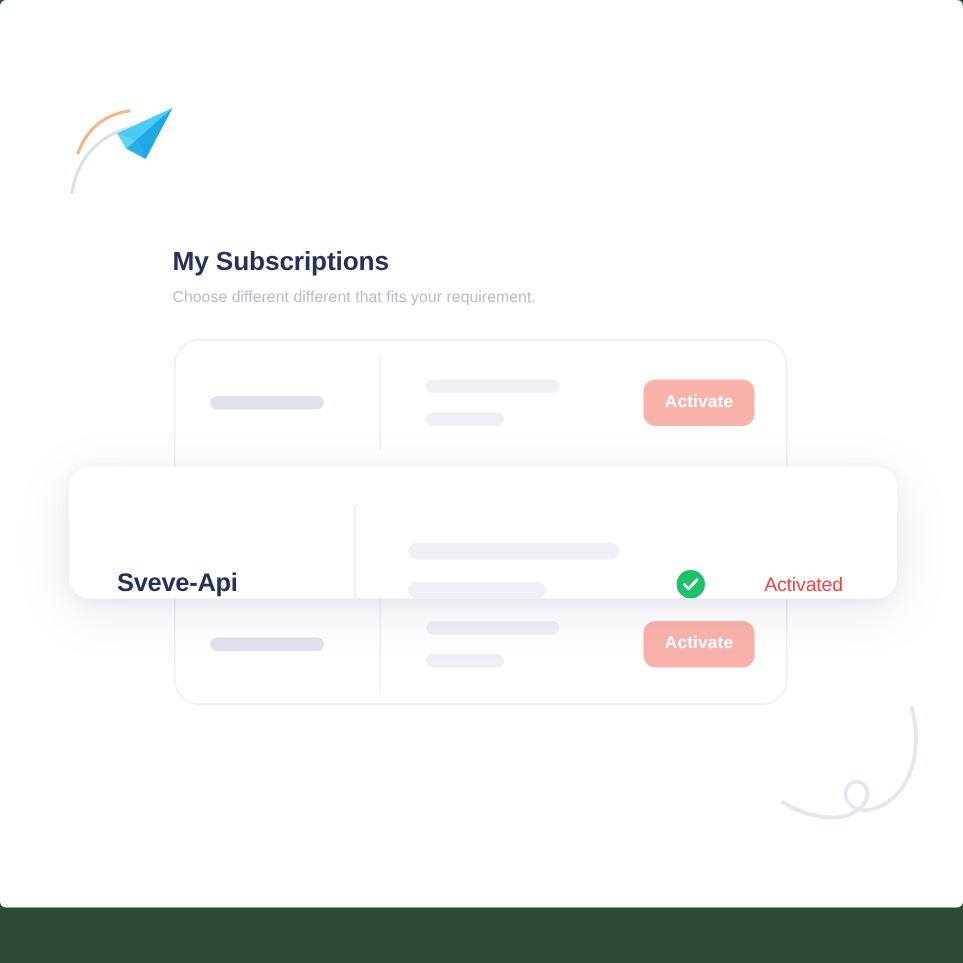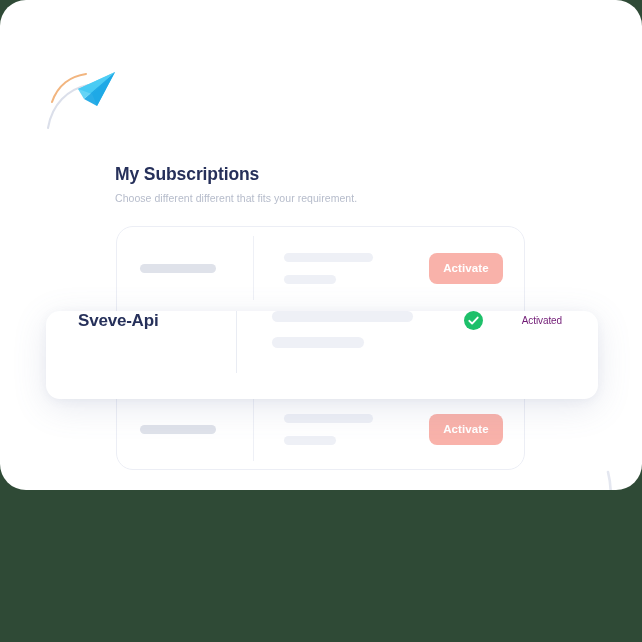--- a/index.html
+++ b/index.html
@@ -9,23 +9,23 @@
   }
   body {
     width: 642px;
     height: 642px;
     overflow: hidden;
     font-family: "Liberation Sans", sans-serif;
   }
   #page {
     position: relative;
     width: 642px;
-    height: 490px;
+    height: 605px;
     background: #ffffff;
-    border-radius: 26px;
+    border-radius: 4px;
     overflow: hidden;
     box-sizing: border-box;
   }
 
   
   #plane-art {
     position: absolute;
     left: 44px;
     top: 58px;
     width: 110px;
@@ -152,21 +152,21 @@
     position: absolute;
     left: 46px;
     top: 311px;
     width: 552px;
     height: 88px;
     background: #ffffff;
     border-radius: 14px;
     box-shadow: 0 8px 34px rgba(104, 117, 160, 0.16),
                 0 2px 10px rgba(104, 117, 160, 0.07);
     display: flex;
-    align-items: flex-start;
+    align-items: flex-end;
     box-sizing: border-box;
   }
   #active-row .row-left {
     width: 190px;
     padding-left: 32px;
   }
   #active-row .row-divider {
     height: 62px;
     background: #e9ecf3;
   }
@@ -191,22 +191,22 @@
     gap: 9px;
     white-space: nowrap;
   }
   .check-icon {
     width: 19px;
     height: 19px;
     flex: none;
     display: block;
   }
   #activated-label {
-    font-size: 10px;
-    color: #701a75;
+    font-size: 13px;
+    color: #ef4444;
     letter-spacing: -0.1px;
     margin-left: 30px;
   }
 </style>
 </head>
 <body>
 
 <div id="page">
 
   <div id="plane-art">

